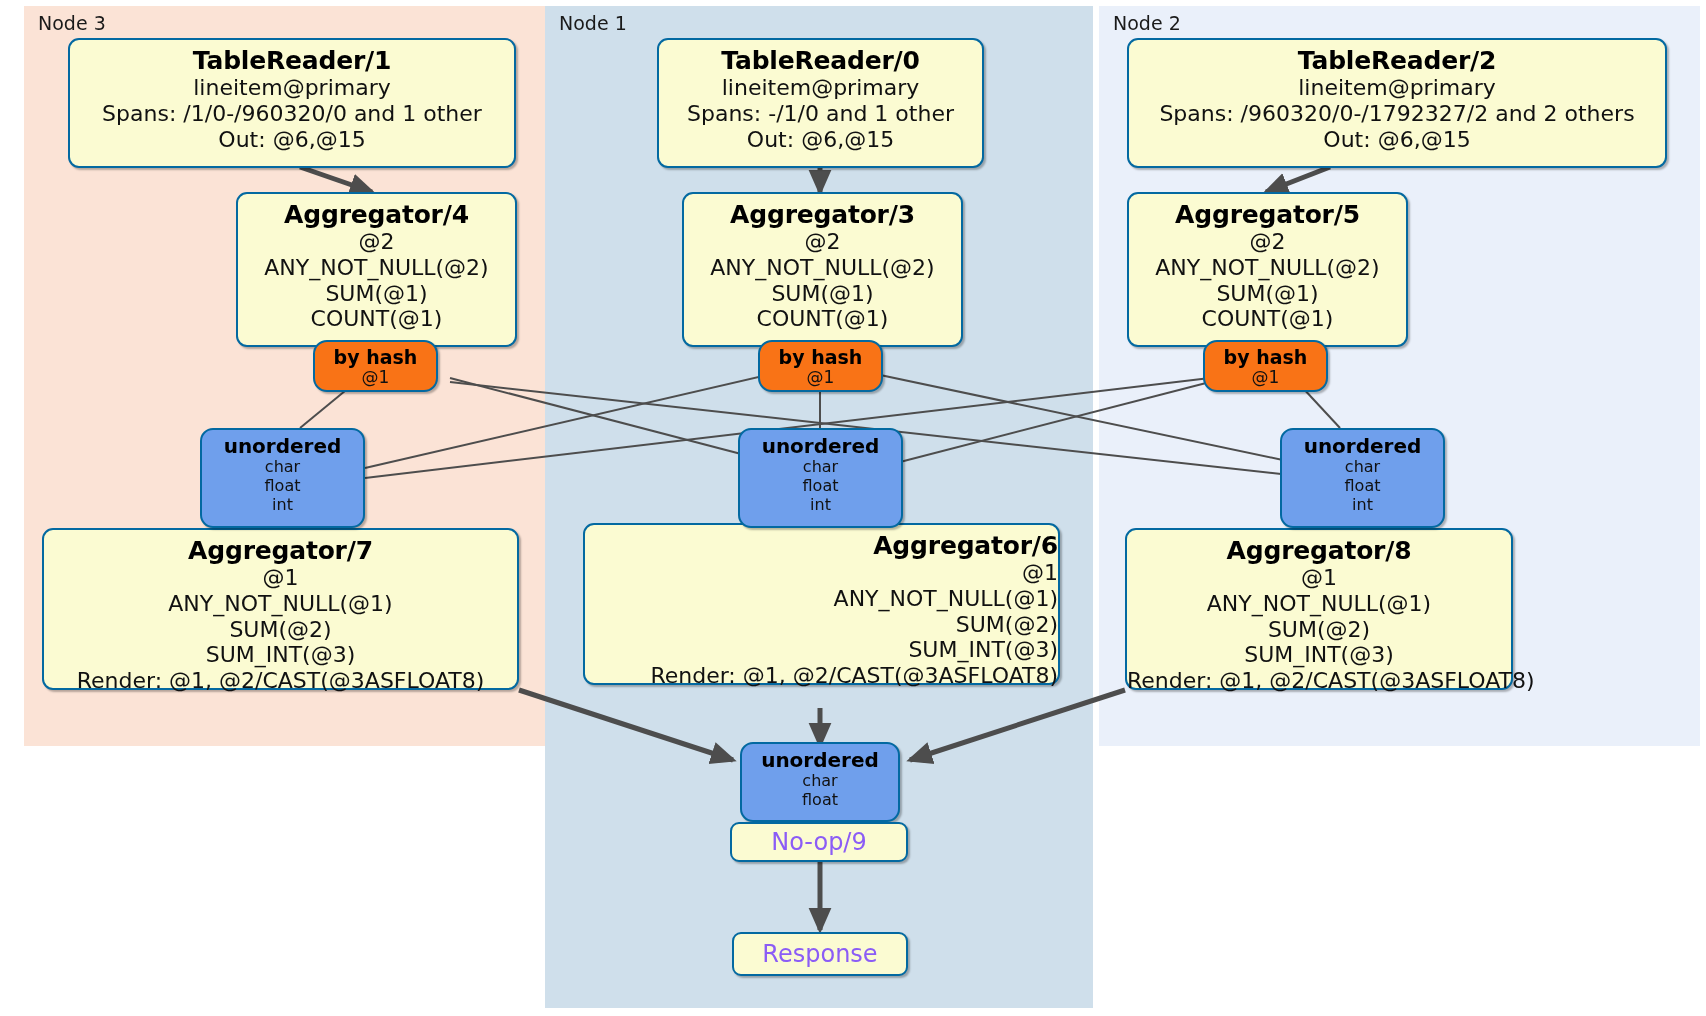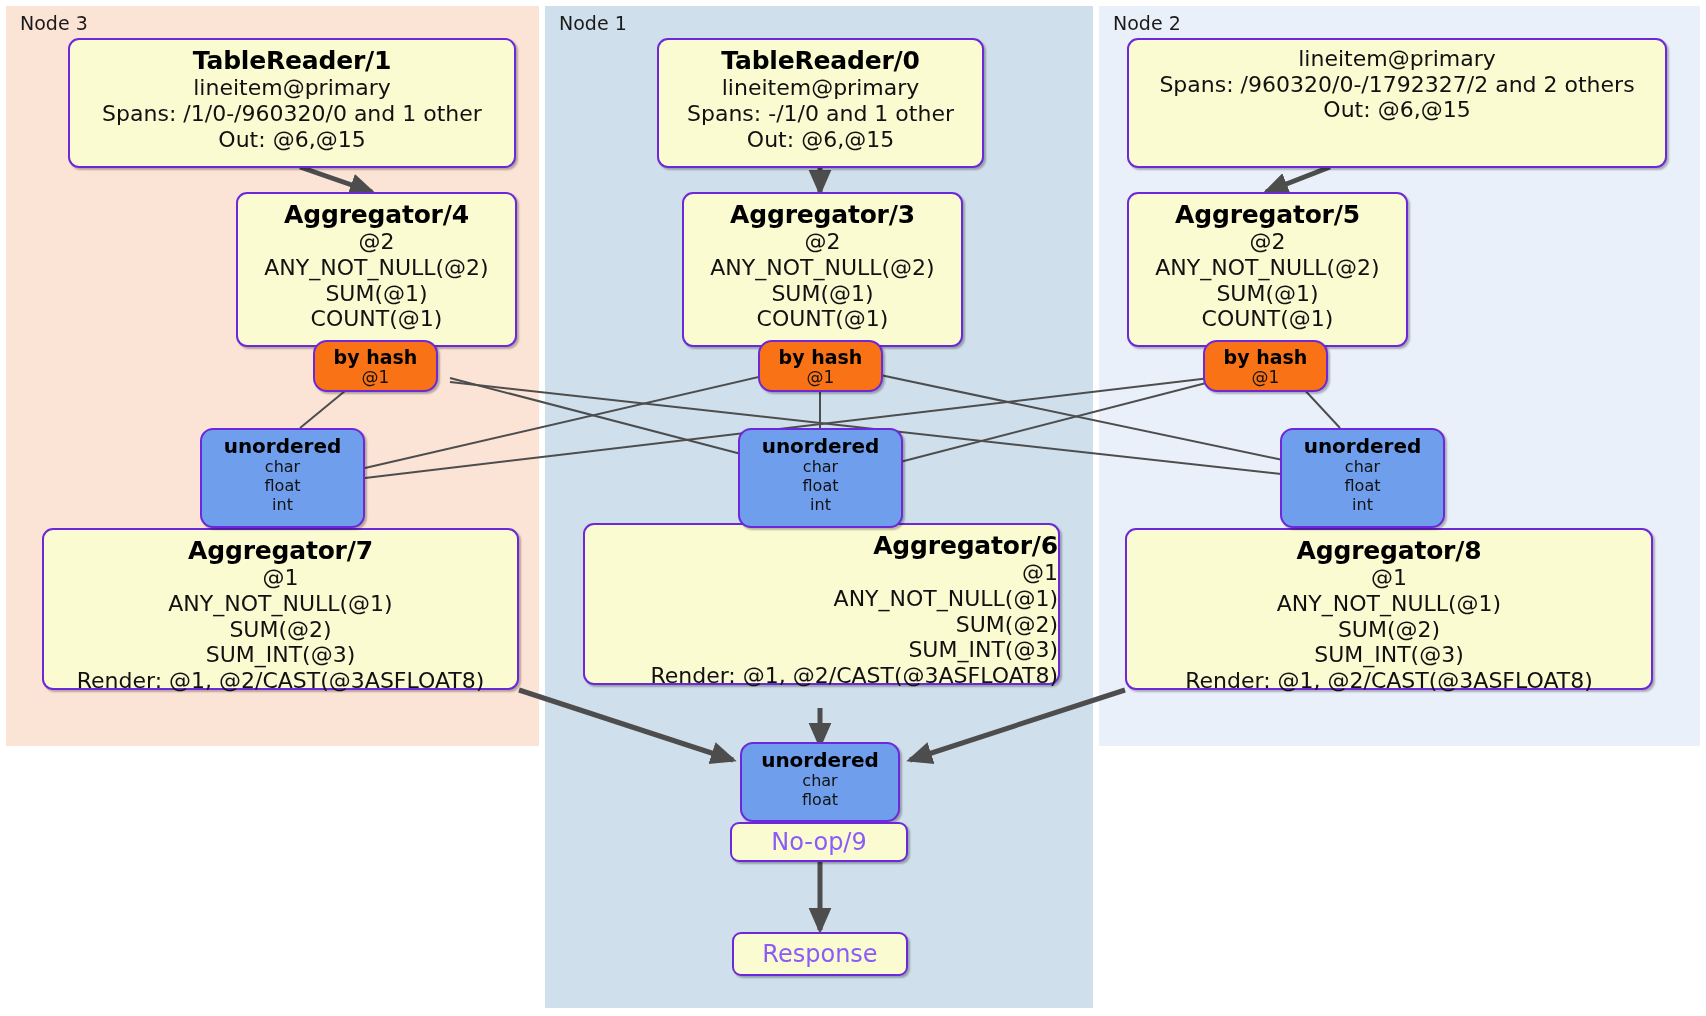--- a/index.html
+++ b/index.html
@@ -39,21 +39,21 @@
     left: 0; top: 0;
     width: 1706px;
     height: 1016px;
     pointer-events: none;
   }
 
   
   .box {
     position: absolute;
     box-sizing: border-box;
-    border: 2px solid #6d28d9;
+    border: 2px solid #0369a1;
     text-align: center;
     line-height: 1.17;
     overflow: visible;
     white-space: nowrap;
   }
   .proc {
     background: #fbfbd2;
     border-radius: 11px;
     padding-top: 6px;
     box-shadow: 2px 2px 2px rgba(0,0,0,0.28);
@@ -114,21 +114,21 @@
     font-size: 24px;
     color: #8b5cf6;
   }
   .zabove { z-index: 5; }
 </style>
 </head>
 <body>
 
 <div id="canvas">
 
-  <div class="panel" style="left:6px; top:6px; width:533px; height:740px; background:#fbe3d6;">
+  <div class="panel" style="left:24px; top:6px; width:533px; height:740px; background:#fbe3d6;">
     <span class="panel-label">Node 3</span>
   </div>
 
   <div class="panel" style="left:545px; top:6px; width:548px; height:1002px; background:#cfdfeb;">
     <span class="panel-label">Node 1</span>
   </div>
 
   <div class="panel" style="left:1099px; top:6px; width:601px; height:740px; background:#eaf0fa;">
     <span class="panel-label">Node 2</span>
   </div>
@@ -174,20 +174,21 @@
   </div>
 
   <div class="box proc" style="left:657px; top:38px; width:327px; height:130px;">
     <div class="title">TableReader/0</div>
     <div class="detail">lineitem@primary</div>
     <div class="detail">Spans: -/1/0 and 1 other</div>
     <div class="detail">Out: @6,@15</div>
   </div>
 
   <div class="box proc" style="left:1127px; top:38px; width:540px; height:130px;">
+    <div class="title">TableReader/2</div>
     <div class="detail">lineitem@primary</div>
     <div class="detail">Spans: /960320/0-/1792327/2 and 2 others</div>
     <div class="detail">Out: @6,@15</div>
   </div>
 
   <div class="box proc zabove" style="left:236px; top:192px; width:281px; height:155px;">
     <div class="title">Aggregator/4</div>
     <div class="detail">@2</div>
     <div class="detail">ANY_NOT_NULL(@2)</div>
     <div class="detail">SUM(@1)</div>
@@ -257,21 +258,21 @@
 
   <div class="box proc" style="left:583px; top:523px; width:477px; height:162px;text-align:right;">
     <div class="title">Aggregator/6</div>
     <div class="detail">@1</div>
     <div class="detail">ANY_NOT_NULL(@1)</div>
     <div class="detail">SUM(@2)</div>
     <div class="detail">SUM_INT(@3)</div>
     <div class="detail">Render: @1, @2/CAST(@3ASFLOAT8)</div>
   </div>
 
-  <div class="box proc" style="left:1125px; top:528px; width:528px; height:162px;">
+  <div class="box proc" style="left:1125px; top:528px; width:388px; height:162px;">
     <div class="title">Aggregator/8</div>
     <div class="detail">@1</div>
     <div class="detail">ANY_NOT_NULL(@1)</div>
     <div class="detail">SUM(@2)</div>
     <div class="detail">SUM_INT(@3)</div>
     <div class="detail">Render: @1, @2/CAST(@3ASFLOAT8)</div>
   </div>
 
   <div class="box sync" style="left:740px; top:742px; width:160px; height:80px;">
     <div class="title">unordered</div>

